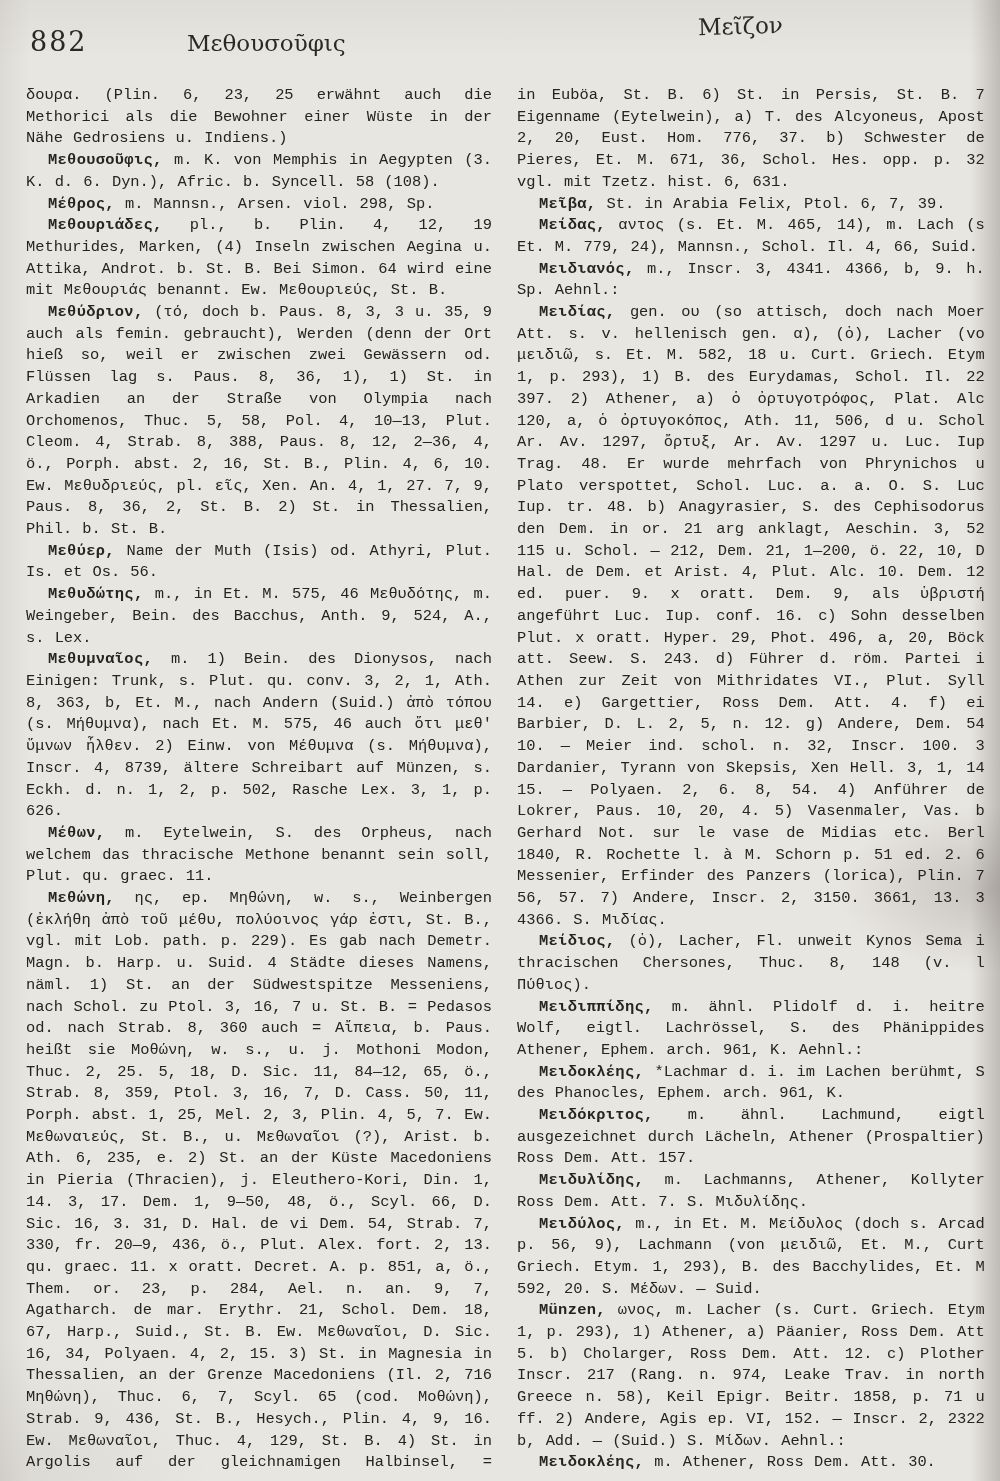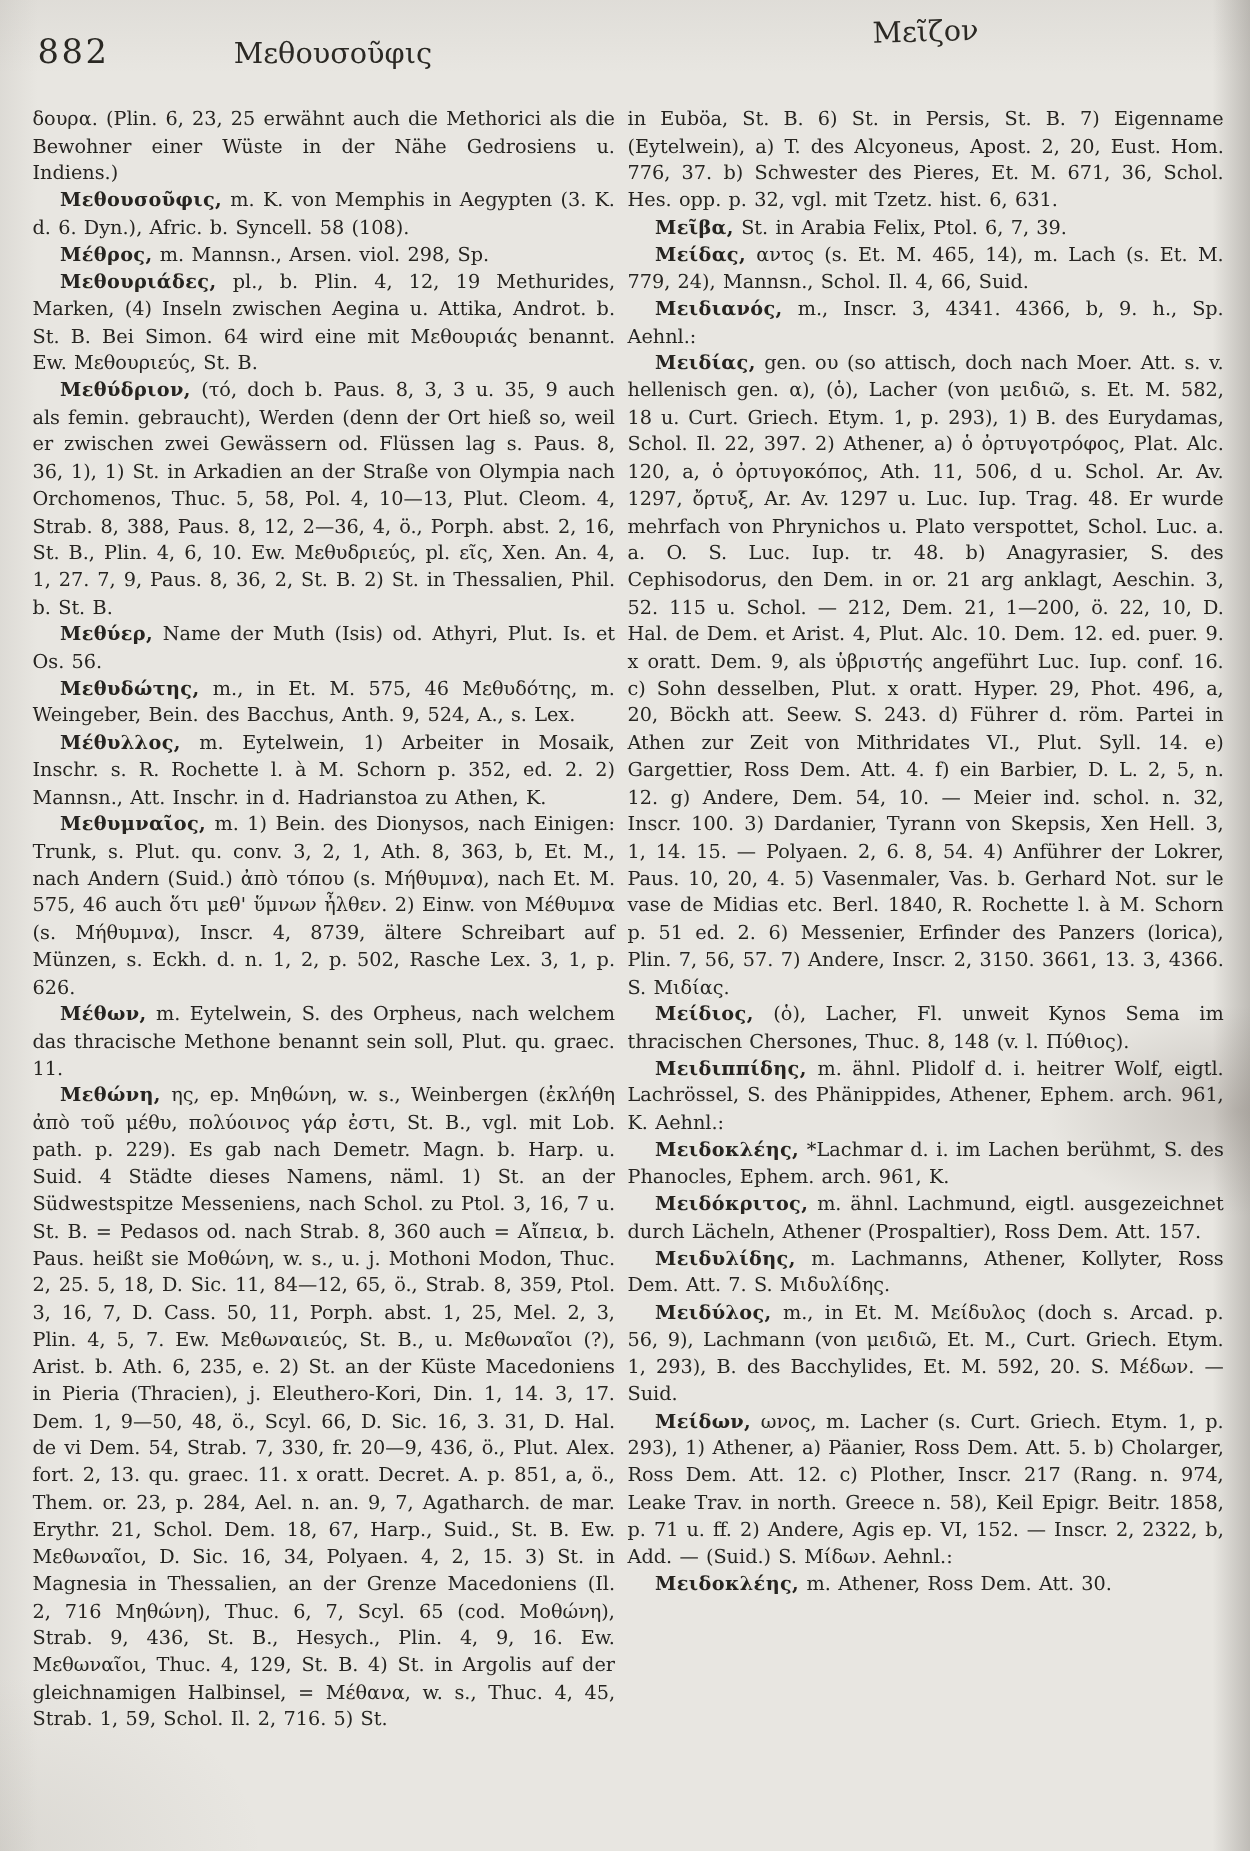--- a/index.html
+++ b/index.html
@@ -21,22 +21,23 @@
   .pagenum{
     position:absolute;left:30px;top:26px;
     font-size:27px;letter-spacing:2px;color:#2a2823;
   }
   .running-title{font-size:23px;color:#2b2924;}
   .running-left{position:absolute;left:187px;top:30px;}
   .running-right{position:absolute;left:698px;top:13px;transform:rotate(-1.6deg);}
   .columns{
     position:absolute;top:85px;left:26px;
     width:958px;height:1386px;
-    display:flex;gap:10px;
+    display:flex;gap:25px;
     overflow:hidden;
+    font-family:Liberation Mono, monospace;
   }
   .col{flex:0 0 auto;}
   .col-left{width:466px;}
   .col-right{width:477px;}
   p.entry{
     margin:0;
     font-size:15.4px;
     line-height:21.7px;
     text-align:justify;
     text-indent:22px;
@@ -60,36 +61,35 @@
   <div class="columns">
 
     <div class="col col-left">
       <p class="entry cont"><span class="txt">δουρα. (Plin. 6, 23, 25 erwähnt auch die Methorici als die Bewohner einer Wüste in der Nähe Gedrosiens u. Indiens.)</span></p>
       <p class="entry"><b class="hw">Μεθουσοῦφις,</b> <span class="txt">m. K. von Memphis in Aegypten (3. K. d. 6. Dyn.), Afric. b. Syncell. 58 (108).</span></p>
       <p class="entry"><b class="hw">Μέθρος,</b> <span class="txt">m. Mannsn., Arsen. viol. 298, Sp.</span></p>
       <p class="entry"><b class="hw">Μεθουριάδες,</b> <span class="txt">pl., b. Plin. 4, 12, 19 Methurides, Marken, (4) Inseln zwischen Aegina u. Attika, Androt. b. St. B. Bei Simon. 64 wird eine mit Μεθουριάς benannt. Ew. Μεθουριεύς, St. B.</span></p>
       <p class="entry"><b class="hw">Μεθύδριον,</b> <span class="txt">(τό, doch b. Paus. 8, 3, 3 u. 35, 9 auch als femin. gebraucht), Werden (denn der Ort hieß so, weil er zwischen zwei Gewässern od. Flüssen lag s. Paus. 8, 36, 1), 1) St. in Arkadien an der Straße von Olympia nach Orchomenos, Thuc. 5, 58, Pol. 4, 10—13, Plut. Cleom. 4, Strab. 8, 388, Paus. 8, 12, 2—36, 4, ö., Porph. abst. 2, 16, St. B., Plin. 4, 6, 10. Ew. Μεθυδριεύς, pl. εῖς, Xen. An. 4, 1, 27. 7, 9, Paus. 8, 36, 2, St. B. 2) St. in Thessalien, Phil. b. St. B.</span></p>
       <p class="entry"><b class="hw">Μεθύερ,</b> <span class="txt">Name der Muth (Isis) od. Athyri, Plut. Is. et Os. 56.</span></p>
       <p class="entry"><b class="hw">Μεθυδώτης,</b> <span class="txt">m., in Et. M. 575, 46 Μεθυδότης, m. Weingeber, Bein. des Bacchus, Anth. 9, 524, A., s. Lex.</span></p>
-      <p class="entry"><b class="hw">Μέθυλλος,</b> <span class="txt">m. Eytelwein, 1) Arbeiter in Mosaik, Inschr. s. R. Rochette l. à M. Schorn p. 352, ed. 2. 2) Mannsn., Att. Inschr. in d. Hadrianstoa zu Athen, K.</span></p>
       <p class="entry"><b class="hw">Μεθυμναῖος,</b> <span class="txt">m. 1) Bein. des Dionysos, nach Einigen: Trunk, s. Plut. qu. conv. 3, 2, 1, Ath. 8, 363, b, Et. M., nach Andern (Suid.) ἀπὸ τόπου (s. Μήθυμνα), nach Et. M. 575, 46 auch ὅτι μεθ' ὕμνων ἦλθεν. 2) Einw. von Μέθυμνα (s. Μήθυμνα), Inscr. 4, 8739, ältere Schreibart auf Münzen, s. Eckh. d. n. 1, 2, p. 502, Rasche Lex. 3, 1, p. 626.</span></p>
       <p class="entry"><b class="hw">Μέθων,</b> <span class="txt">m. Eytelwein, S. des Orpheus, nach welchem das thracische Methone benannt sein soll, Plut. qu. graec. 11.</span></p>
       <p class="entry"><b class="hw">Μεθώνη,</b> <span class="txt">ης, ep. Μηθώνη, w. s., Weinbergen (ἐκλήθη ἀπὸ τοῦ μέθυ, πολύοινος γάρ ἐστι, St. B., vgl. mit Lob. path. p. 229). Es gab nach Demetr. Magn. b. Harp. u. Suid. 4 Städte dieses Namens, näml. 1) St. an der Südwestspitze Messeniens, nach Schol. zu Ptol. 3, 16, 7 u. St. B. = Pedasos od. nach Strab. 8, 360 auch = Αἴπεια, b. Paus. heißt sie Μοθώνη, w. s., u. j. Mothoni Modon, Thuc. 2, 25. 5, 18, D. Sic. 11, 84—12, 65, ö., Strab. 8, 359, Ptol. 3, 16, 7, D. Cass. 50, 11, Porph. abst. 1, 25, Mel. 2, 3, Plin. 4, 5, 7. Ew. Μεθωναιεύς, St. B., u. Μεθωναῖοι (?), Arist. b. Ath. 6, 235, e. 2) St. an der Küste Macedoniens in Pieria (Thracien), j. Eleuthero-Kori, Din. 1, 14. 3, 17. Dem. 1, 9—50, 48, ö., Scyl. 66, D. Sic. 16, 3. 31, D. Hal. de vi Dem. 54, Strab. 7, 330, fr. 20—9, 436, ö., Plut. Alex. fort. 2, 13. qu. graec. 11. x oratt. Decret. A. p. 851, a, ö., Them. or. 23, p. 284, Ael. n. an. 9, 7, Agatharch. de mar. Erythr. 21, Schol. Dem. 18, 67, Harp., Suid., St. B. Ew. Μεθωναῖοι, D. Sic. 16, 34, Polyaen. 4, 2, 15. 3) St. in Magnesia in Thessalien, an der Grenze Macedoniens (Il. 2, 716 Μηθώνη), Thuc. 6, 7, Scyl. 65 (cod. Μοθώνη), Strab. 9, 436, St. B., Hesych., Plin. 4, 9, 16. Ew. Μεθωναῖοι, Thuc. 4, 129, St. B. 4) St. in Argolis auf der gleichnamigen Halbinsel, = Μέθανα, w. s., Thuc. 4, 45, Strab. 1, 59, Schol. Il. 2, 716. 5) St.</span></p>
     </div>
 
     <div class="col col-right">
       <p class="entry cont"><span class="txt">in Euböa, St. B. 6) St. in Persis, St. B. 7) Eigenname (Eytelwein), a) T. des Alcyoneus, Apost. 2, 20, Eust. Hom. 776, 37. b) Schwester des Pieres, Et. M. 671, 36, Schol. Hes. opp. p. 32, vgl. mit Tzetz. hist. 6, 631.</span></p>
       <p class="entry"><b class="hw">Μεῖβα,</b> <span class="txt">St. in Arabia Felix, Ptol. 6, 7, 39.</span></p>
       <p class="entry"><b class="hw">Μείδας,</b> <span class="txt">αντος (s. Et. M. 465, 14), m. Lach (s. Et. M. 779, 24), Mannsn., Schol. Il. 4, 66, Suid.</span></p>
       <p class="entry"><b class="hw">Μειδιανός,</b> <span class="txt">m., Inscr. 3, 4341. 4366, b, 9. h., Sp. Aehnl.:</span></p>
       <p class="entry"><b class="hw">Μειδίας,</b> <span class="txt">gen. ου (so attisch, doch nach Moer. Att. s. v. hellenisch gen. α), (ὁ), Lacher (von μειδιῶ, s. Et. M. 582, 18 u. Curt. Griech. Etym. 1, p. 293), 1) B. des Eurydamas, Schol. Il. 22, 397. 2) Athener, a) ὁ ὀρτυγοτρόφος, Plat. Alc. 120, a, ὁ ὀρτυγοκόπος, Ath. 11, 506, d u. Schol. Ar. Av. 1297, ὄρτυξ, Ar. Av. 1297 u. Luc. Iup. Trag. 48. Er wurde mehrfach von Phrynichos u. Plato verspottet, Schol. Luc. a. a. O. S. Luc. Iup. tr. 48. b) Anagyrasier, S. des Cephisodorus, den Dem. in or. 21 arg anklagt, Aeschin. 3, 52. 115 u. Schol. — 212, Dem. 21, 1—200, ö. 22, 10, D. Hal. de Dem. et Arist. 4, Plut. Alc. 10. Dem. 12. ed. puer. 9. x oratt. Dem. 9, als ὑβριστής angeführt Luc. Iup. conf. 16. c) Sohn desselben, Plut. x oratt. Hyper. 29, Phot. 496, a, 20, Böckh att. Seew. S. 243. d) Führer d. röm. Partei in Athen zur Zeit von Mithridates VI., Plut. Syll. 14. e) Gargettier, Ross Dem. Att. 4. f) ein Barbier, D. L. 2, 5, n. 12. g) Andere, Dem. 54, 10. — Meier ind. schol. n. 32, Inscr. 100. 3) Dardanier, Tyrann von Skepsis, Xen Hell. 3, 1, 14. 15. — Polyaen. 2, 6. 8, 54. 4) Anführer der Lokrer, Paus. 10, 20, 4. 5) Vasenmaler, Vas. b. Gerhard Not. sur le vase de Midias etc. Berl. 1840, R. Rochette l. à M. Schorn p. 51 ed. 2. 6) Messenier, Erfinder des Panzers (lorica), Plin. 7, 56, 57. 7) Andere, Inscr. 2, 3150. 3661, 13. 3, 4366. S. Μιδίας.</span></p>
       <p class="entry"><b class="hw">Μείδιος,</b> <span class="txt">(ὁ), Lacher, Fl. unweit Kynos Sema im thracischen Chersones, Thuc. 8, 148 (v. l. Πύθιος).</span></p>
       <p class="entry"><b class="hw">Μειδιππίδης,</b> <span class="txt">m. ähnl. Plidolf d. i. heitrer Wolf, eigtl. Lachrössel, S. des Phänippides, Athener, Ephem. arch. 961, K. Aehnl.:</span></p>
       <p class="entry"><b class="hw">Μειδοκλέης,</b> <span class="txt">*Lachmar d. i. im Lachen berühmt, S. des Phanocles, Ephem. arch. 961, K.</span></p>
       <p class="entry"><b class="hw">Μειδόκριτος,</b> <span class="txt">m. ähnl. Lachmund, eigtl. ausgezeichnet durch Lächeln, Athener (Prospaltier), Ross Dem. Att. 157.</span></p>
       <p class="entry"><b class="hw">Μειδυλίδης,</b> <span class="txt">m. Lachmanns, Athener, Kollyter, Ross Dem. Att. 7. S. Μιδυλίδης.</span></p>
       <p class="entry"><b class="hw">Μειδύλος,</b> <span class="txt">m., in Et. M. Μείδυλος (doch s. Arcad. p. 56, 9), Lachmann (von μειδιῶ, Et. M., Curt. Griech. Etym. 1, 293), B. des Bacchylides, Et. M. 592, 20. S. Μέδων. — Suid.</span></p>
-      <p class="entry"><b class="hw">Μείδων,</b> <span class="txt">ωνος, m. Lacher (s. Curt. Griech. Etym. 1, p. 293), 1) Athener, a) Päanier, Ross Dem. Att. 5. b) Cholarger, Ross Dem. Att. 12. c) Plother, Inscr. 217 (Rang. n. 974, Leake Trav. in north. Greece n. 58), Keil Epigr. Beitr. 1858, p. 71 u. ff. 2) Andere, Agis ep. VI, 152. — Inscr. 2, 2322, b, Add. — (Suid.) S. Μίδων. Aehnl.:</span></p>
+      <p class="entry"><b class="hw">Münzen,</b> <span class="txt">ωνος, m. Lacher (s. Curt. Griech. Etym. 1, p. 293), 1) Athener, a) Päanier, Ross Dem. Att. 5. b) Cholarger, Ross Dem. Att. 12. c) Plother, Inscr. 217 (Rang. n. 974, Leake Trav. in north. Greece n. 58), Keil Epigr. Beitr. 1858, p. 71 u. ff. 2) Andere, Agis ep. VI, 152. — Inscr. 2, 2322, b, Add. — (Suid.) S. Μίδων. Aehnl.:</span></p>
       <p class="entry"><b class="hw">Μειδοκλέης,</b> <span class="txt">m. Athener, Ross Dem. Att. 30.</span></p>
     </div>
 
   </div>
 </div>
 
 </body></html>

